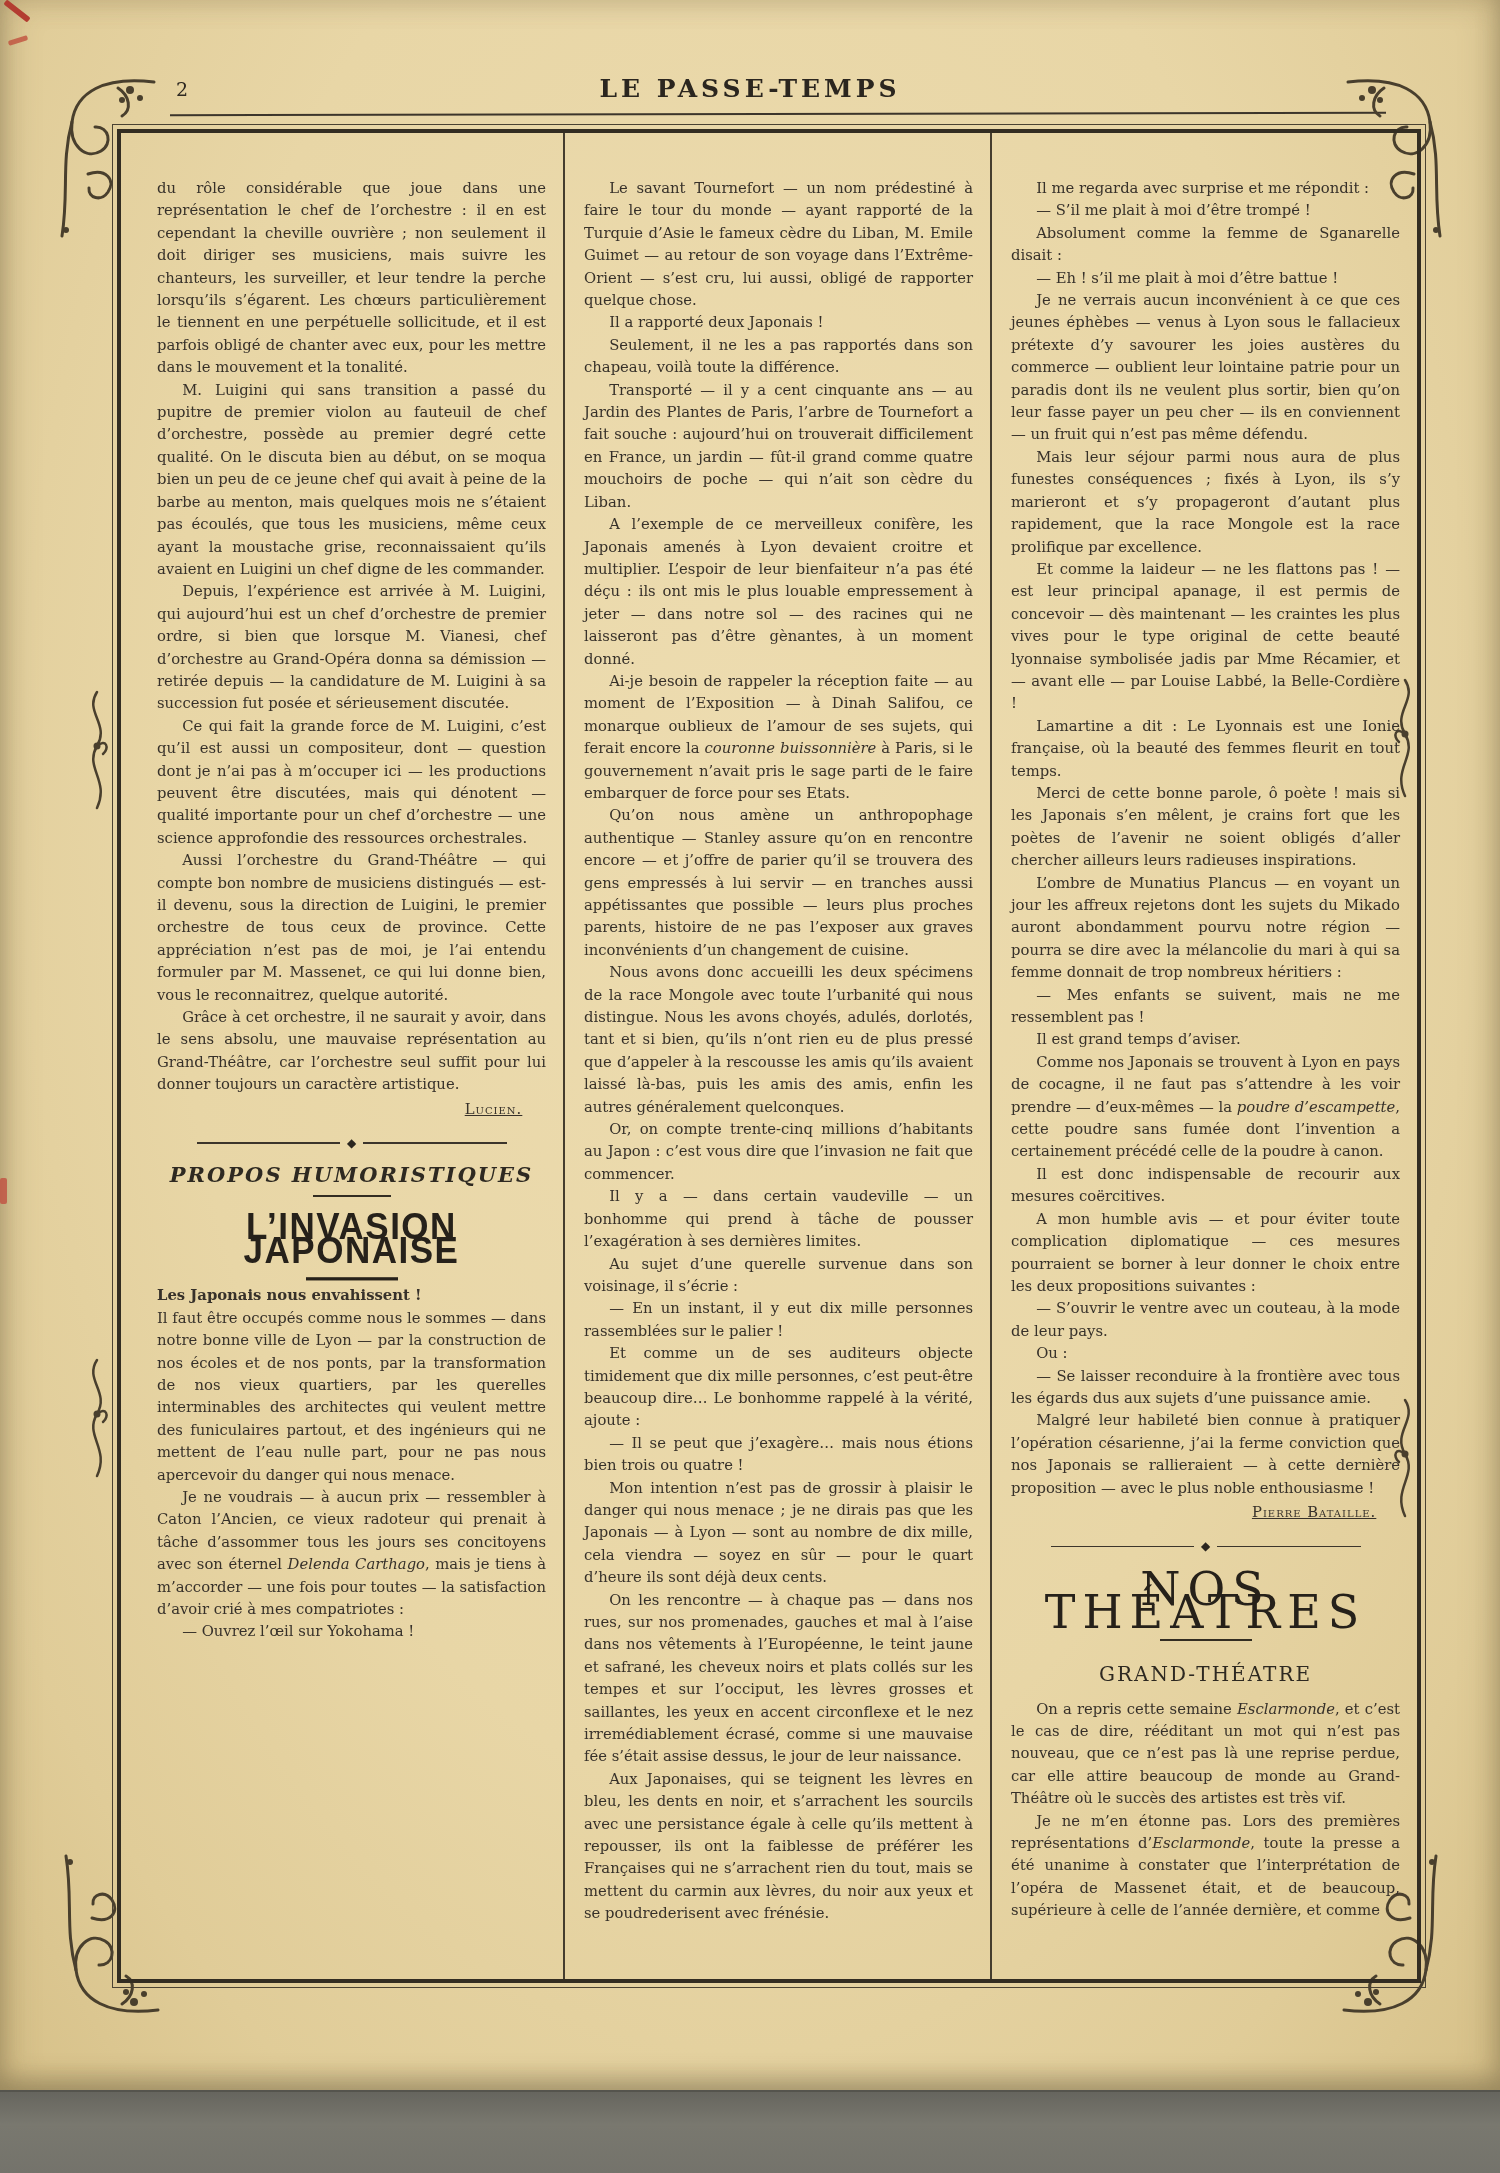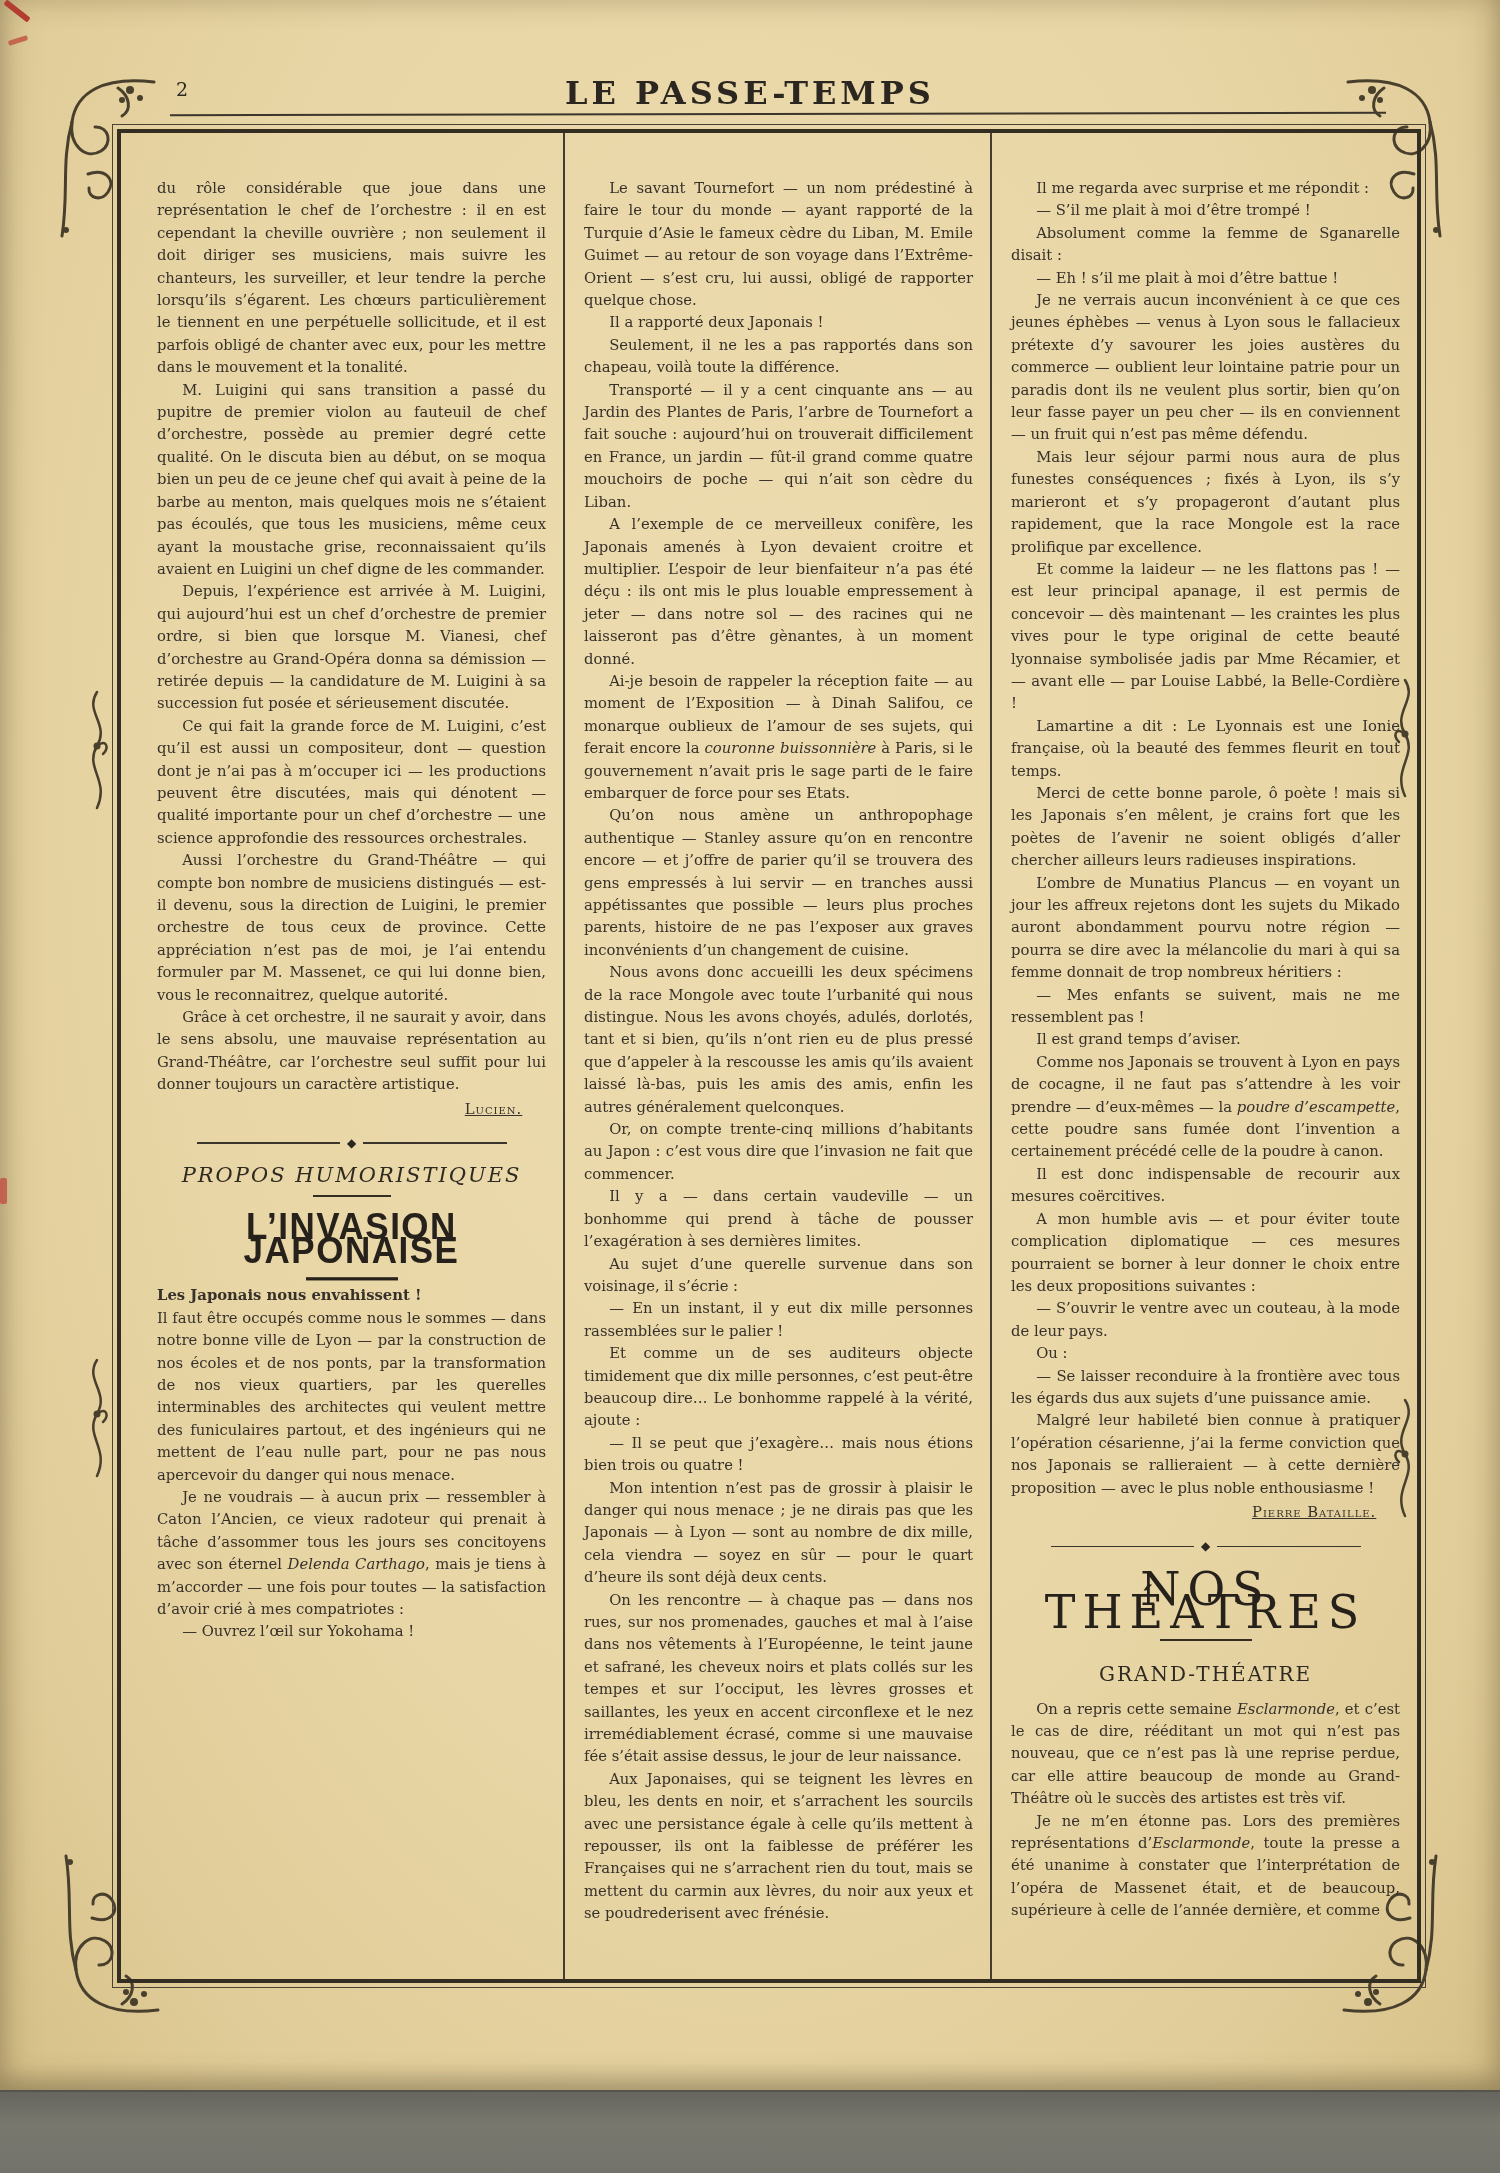--- a/index.html
+++ b/index.html
@@ -20,21 +20,21 @@
     border-top:2px solid #55544d;
   }
   .scan-mark{position:absolute;border-radius:2px;}
   .mark1{left:2px;top:8px;width:30px;height:6px;background:#b33d31;transform:rotate(38deg);}
   .mark2{left:8px;top:38px;width:20px;height:5px;background:#c0503d;transform:rotate(-18deg);opacity:.8;}
   .mark3{left:0px;top:1178px;width:7px;height:26px;background:#c04a3c;opacity:.75;}
 
   .page-number{position:absolute;left:176px;top:78px;font-size:19px;color:#2d2821;}
   .masthead{
     position:absolute;left:0;top:74px;width:100%;margin:0;text-align:center;
-    font-size:32px;font-weight:bold;letter-spacing:4px;color:#2b261f;
+    font-size:25px;font-weight:bold;letter-spacing:4px;color:#2b261f;
     font-family:"DejaVu Serif", serif;
   }
   .masthead-rule{position:absolute;left:170px;top:113px;width:1216px;height:2px;background:#3c352b;transform:rotate(-0.12deg);}
 
   .frame{
     position:absolute;left:112px;top:124px;width:1314px;height:1864px;
     border:1.5px solid #4a4232;padding:4px;box-sizing:border-box;
   }
   .frame-inner{
     width:100%;height:100%;box-sizing:border-box;
@@ -52,21 +52,21 @@
   .it{margin:0;}
   .p{text-align:justify;text-indent:1.7em;}
   .p.noindent{text-indent:0;}
   .p.lead{font-weight:bold;}
   .sig{text-align:right;font-variant:small-caps;letter-spacing:1px;padding-right:1.6em;margin-top:2px;text-decoration:underline;}
   .sep{display:flex;align-items:center;justify-content:center;width:310px;margin:17px auto 15px auto;}
   .sep .sl{flex:1;height:1.5px;background:#3c352b;}
   .sep .sd{margin:0 7px;font-size:12px;color:#2b261f;line-height:1;}
   .h-italic{
     font-style:italic;text-align:center;font-size:21px;letter-spacing:2px;
-    color:#2e2921;margin:14px 0 4px 0;
+    color:#2e2921;margin:14px 0 4px 0;font-weight:bold;
   }
   .h-italic::after{content:"";display:block;width:78px;border-top:2px solid #332d22;margin:9px auto 0 auto;}
   .h-bold{
     font-family:"Liberation Sans", sans-serif;font-weight:bold;
     text-align:center;font-size:35px;letter-spacing:1.5px;color:#26211a;
     margin:24px 0 6px 0;transform:scaleY(1.08);
   }
   .h-bold::after{content:"";display:block;width:92px;border-top:3px solid #26211a;margin:13px auto 0 auto;}
   .h-large{
     text-align:center;font-size:46px;letter-spacing:7px;color:#26211a;

